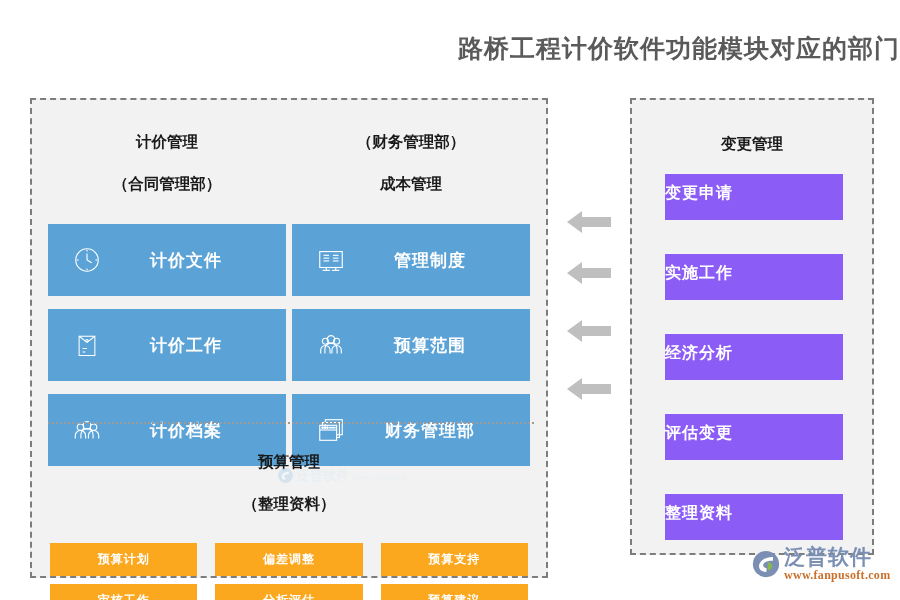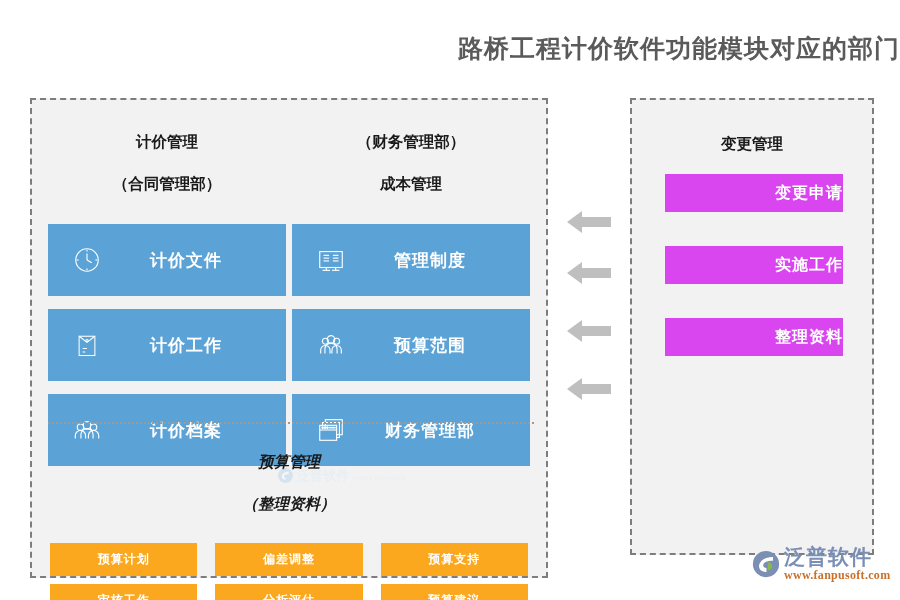--- a/index.html
+++ b/index.html
@@ -113,21 +113,20 @@
   #budget-section {
     position: absolute;
     left: 0;
     top: 330px;
     width: 100%;
     box-sizing: border-box;
     padding: 0 18px;
   }
   #budget-section .panel-heading {
     margin-bottom: 8px;
-    font-style: italic;
   }
   #budget-grid {
     display: grid;
     grid-template-columns: repeat(3, 1fr);
     column-gap: 18px;
     row-gap: 8px;
   }
   .orange-btn {
     background: #fba81f;
     color: #ffffff;
@@ -143,27 +142,27 @@
   #right-panel .panel-heading {
     margin-top: 12px;
   }
   #change-list {
     position: absolute;
     left: 33px;
     top: 74px;
     width: 178px;
   }
   .blue-btn {
-    background: #d946ef;
+    background: #8b5cf6;
     color: #ffffff;
     font-size: 16px;
     font-weight: bold;
-    text-align: right;
+    text-align: left;
     line-height: 38px;
-    height: 38px;
+    height: 46px;
     margin-bottom: 34px;
     letter-spacing: 1px;
   }
   .blue-btn:last-child { margin-bottom: 13px; }
 
   
   .arrow-left {
     position: absolute;
     left: 567px;
     width: 44px;
@@ -405,20 +404,22 @@
 
 <div id="right-panel" class="panel">
   <div class="panel-heading">
     <div>变更管理</div>
     <div>（项目管理部）</div>
   </div>
 
   <div id="change-list">
     <div class="blue-btn">变更申请</div>
     <div class="blue-btn">实施工作</div>
+    <div class="blue-btn">经济分析</div>
+    <div class="blue-btn">评估变更</div>
     <div class="blue-btn">整理资料</div>
   </div>
 </div>
 
 <div id="brand-logo">
   <span id="brand-logo-mark">
     <svg viewBox="0 0 32 32" width="28" height="28">
       <circle cx="16" cy="16" r="15" fill="#7b8fb5"></circle>
       <path d="M24 8 C13 8 8 14 8 18.5 C8 23 12 25 16.5 25 L16.5 20.5 C14.2 20.5 12.8 19.4 12.8 17.6 C12.8 14.7 16.5 12.3 24 12.3 Z" fill="#ffffff"></path>
       <path d="M18 14 C21 14 23 16 23 18.5 C23 21 21 23 18 23 Z" fill="#8ab84a"></path>

